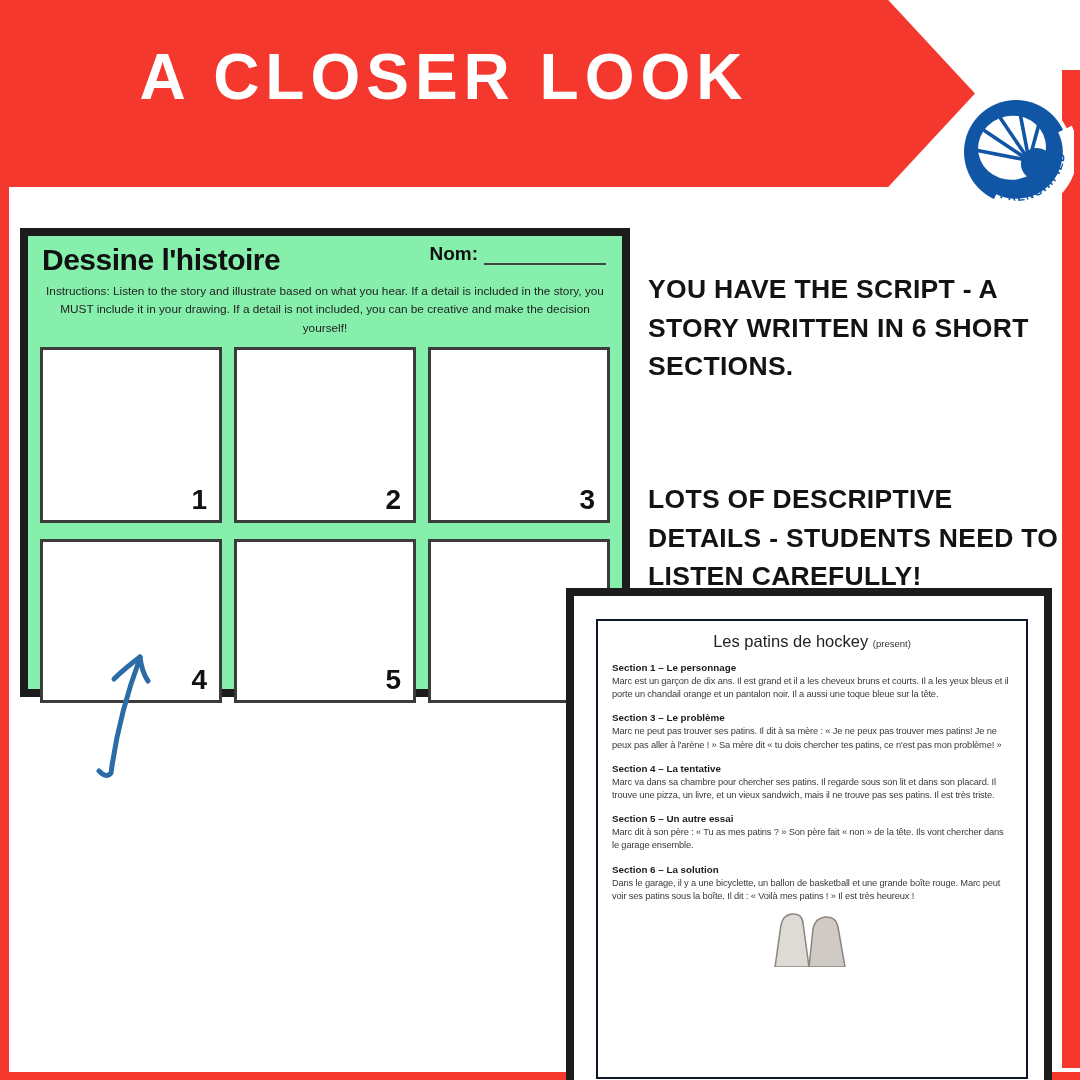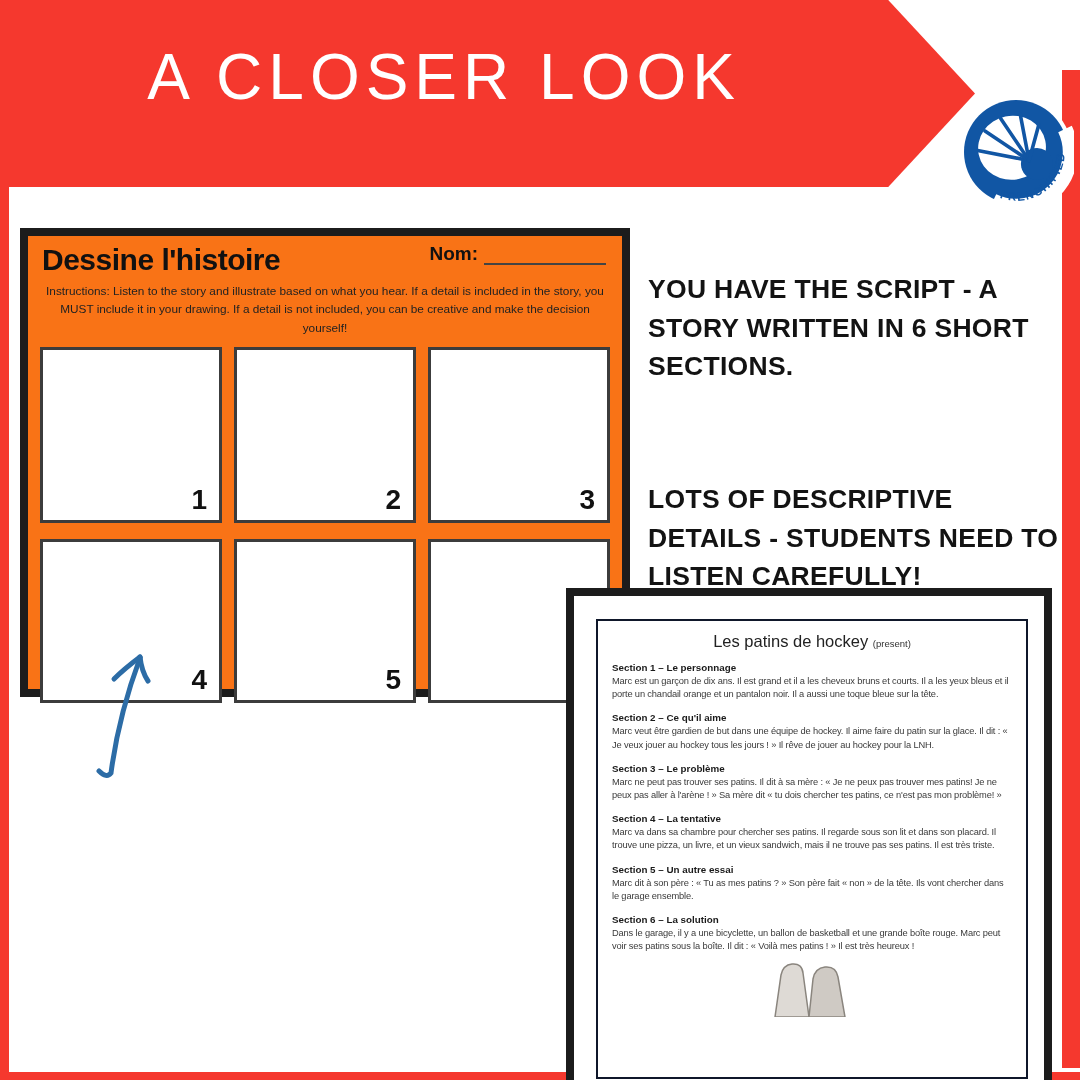--- a/index.html
+++ b/index.html
@@ -8,32 +8,32 @@
     background:#ffffff;overflow:hidden;
     font-family:"Liberation Sans", sans-serif;
   }
   
   .banner{
     position:absolute;left:0;top:0;width:975px;height:187px;background:#f5382e;
     clip-path:polygon(0 0, 91.1% 0, 100% 50%, 91.1% 100%, 0 100%);
   }
   .banner-title{
     position:absolute;left:0;top:40px;width:888px;text-align:center;
-    color:#ffffff;font-size:64px;font-weight:normal;letter-spacing:6px;
+    color:#ffffff;font-size:64px;font-weight:bold;letter-spacing:6px;
   }
   .strip{position:absolute;background:#f5382e;}
   .strip-left{left:0;top:187px;width:9px;height:893px;}
   .strip-right{left:1062px;top:70px;width:18px;height:998px;}
   .strip-bottom{left:0;top:1072px;width:1080px;height:8px;}
   
   .logo{position:absolute;left:958px;top:94px;width:116px;height:116px;z-index:30;}
   
   .worksheet{
     position:absolute;left:20px;top:228px;width:610px;height:469px;
-    box-sizing:border-box;background:#f97316;border:8px solid #1c1c1c;z-index:5;
+    box-sizing:border-box;background:#86efac;border:8px solid #1c1c1c;z-index:5;
   }
   .ws-header{display:flex;justify-content:space-between;align-items:flex-start;padding:7px 16px 0 14px;}
   .ws-title{font-size:30px;font-weight:bold;letter-spacing:-0.5px;color:#111;}
   .ws-nom{display:flex;align-items:flex-end;}
   .ws-nom-label{font-size:19px;font-weight:bold;color:#111;}
   .ws-nom-line{width:122px;border-bottom:2px solid #444;height:16px;margin-left:6px;}
   .ws-instructions{
     margin:5px 12px 0 12px;text-align:center;font-size:11.8px;line-height:1.55;
     color:#222;white-space:pre-line;
   }
@@ -157,24 +157,20 @@
     <div class="doc-page">
       <div class="doc-title">
         <span>Les patins de hockey</span>
         <span class="doc-title-suffix">(present)</span>
       </div>
       <div class="doc-sec">
         <div class="doc-sec-h">Section 1 – Le personnage</div>
         <div class="doc-sec-b">Marc est un garçon de dix ans. Il est grand et il a les cheveux bruns et courts. Il a les yeux bleus et il porte un chandail orange et un pantalon noir. Il a aussi une toque bleue sur la tête.</div>
       </div>
       <div class="doc-sec">
-        <div class="doc-sec-h">Section 2 – Ce qu'il aime</div>
-        <div class="doc-sec-b">Marc veut être gardien de but dans une équipe de hockey. Il aime faire du patin sur la glace. Il dit : « Je veux jouer au hockey tous les jours ! » Il rêve de jouer au hockey pour la LNH.</div>
-      </div>
-      <div class="doc-sec">
         <div class="doc-sec-h">Section 3 – Le problème</div>
         <div class="doc-sec-b">Marc ne peut pas trouver ses patins. Il dit à sa mère : « Je ne peux pas trouver mes patins! Je ne peux pas aller à l'arène ! » Sa mère dit « tu dois chercher tes patins, ce n'est pas mon problème! »</div>
       </div>
       <div class="doc-sec">
         <div class="doc-sec-h">Section 4 – La tentative</div>
         <div class="doc-sec-b">Marc va dans sa chambre pour chercher ses patins. Il regarde sous son lit et dans son placard. Il trouve une pizza, un livre, et un vieux sandwich, mais il ne trouve pas ses patins. Il est très triste.</div>
       </div>
       <div class="doc-sec">
         <div class="doc-sec-h">Section 5 – Un autre essai</div>
         <div class="doc-sec-b">Marc dit à son père : « Tu as mes patins ? » Son père fait « non » de la tête. Ils vont chercher dans le garage ensemble.</div>

